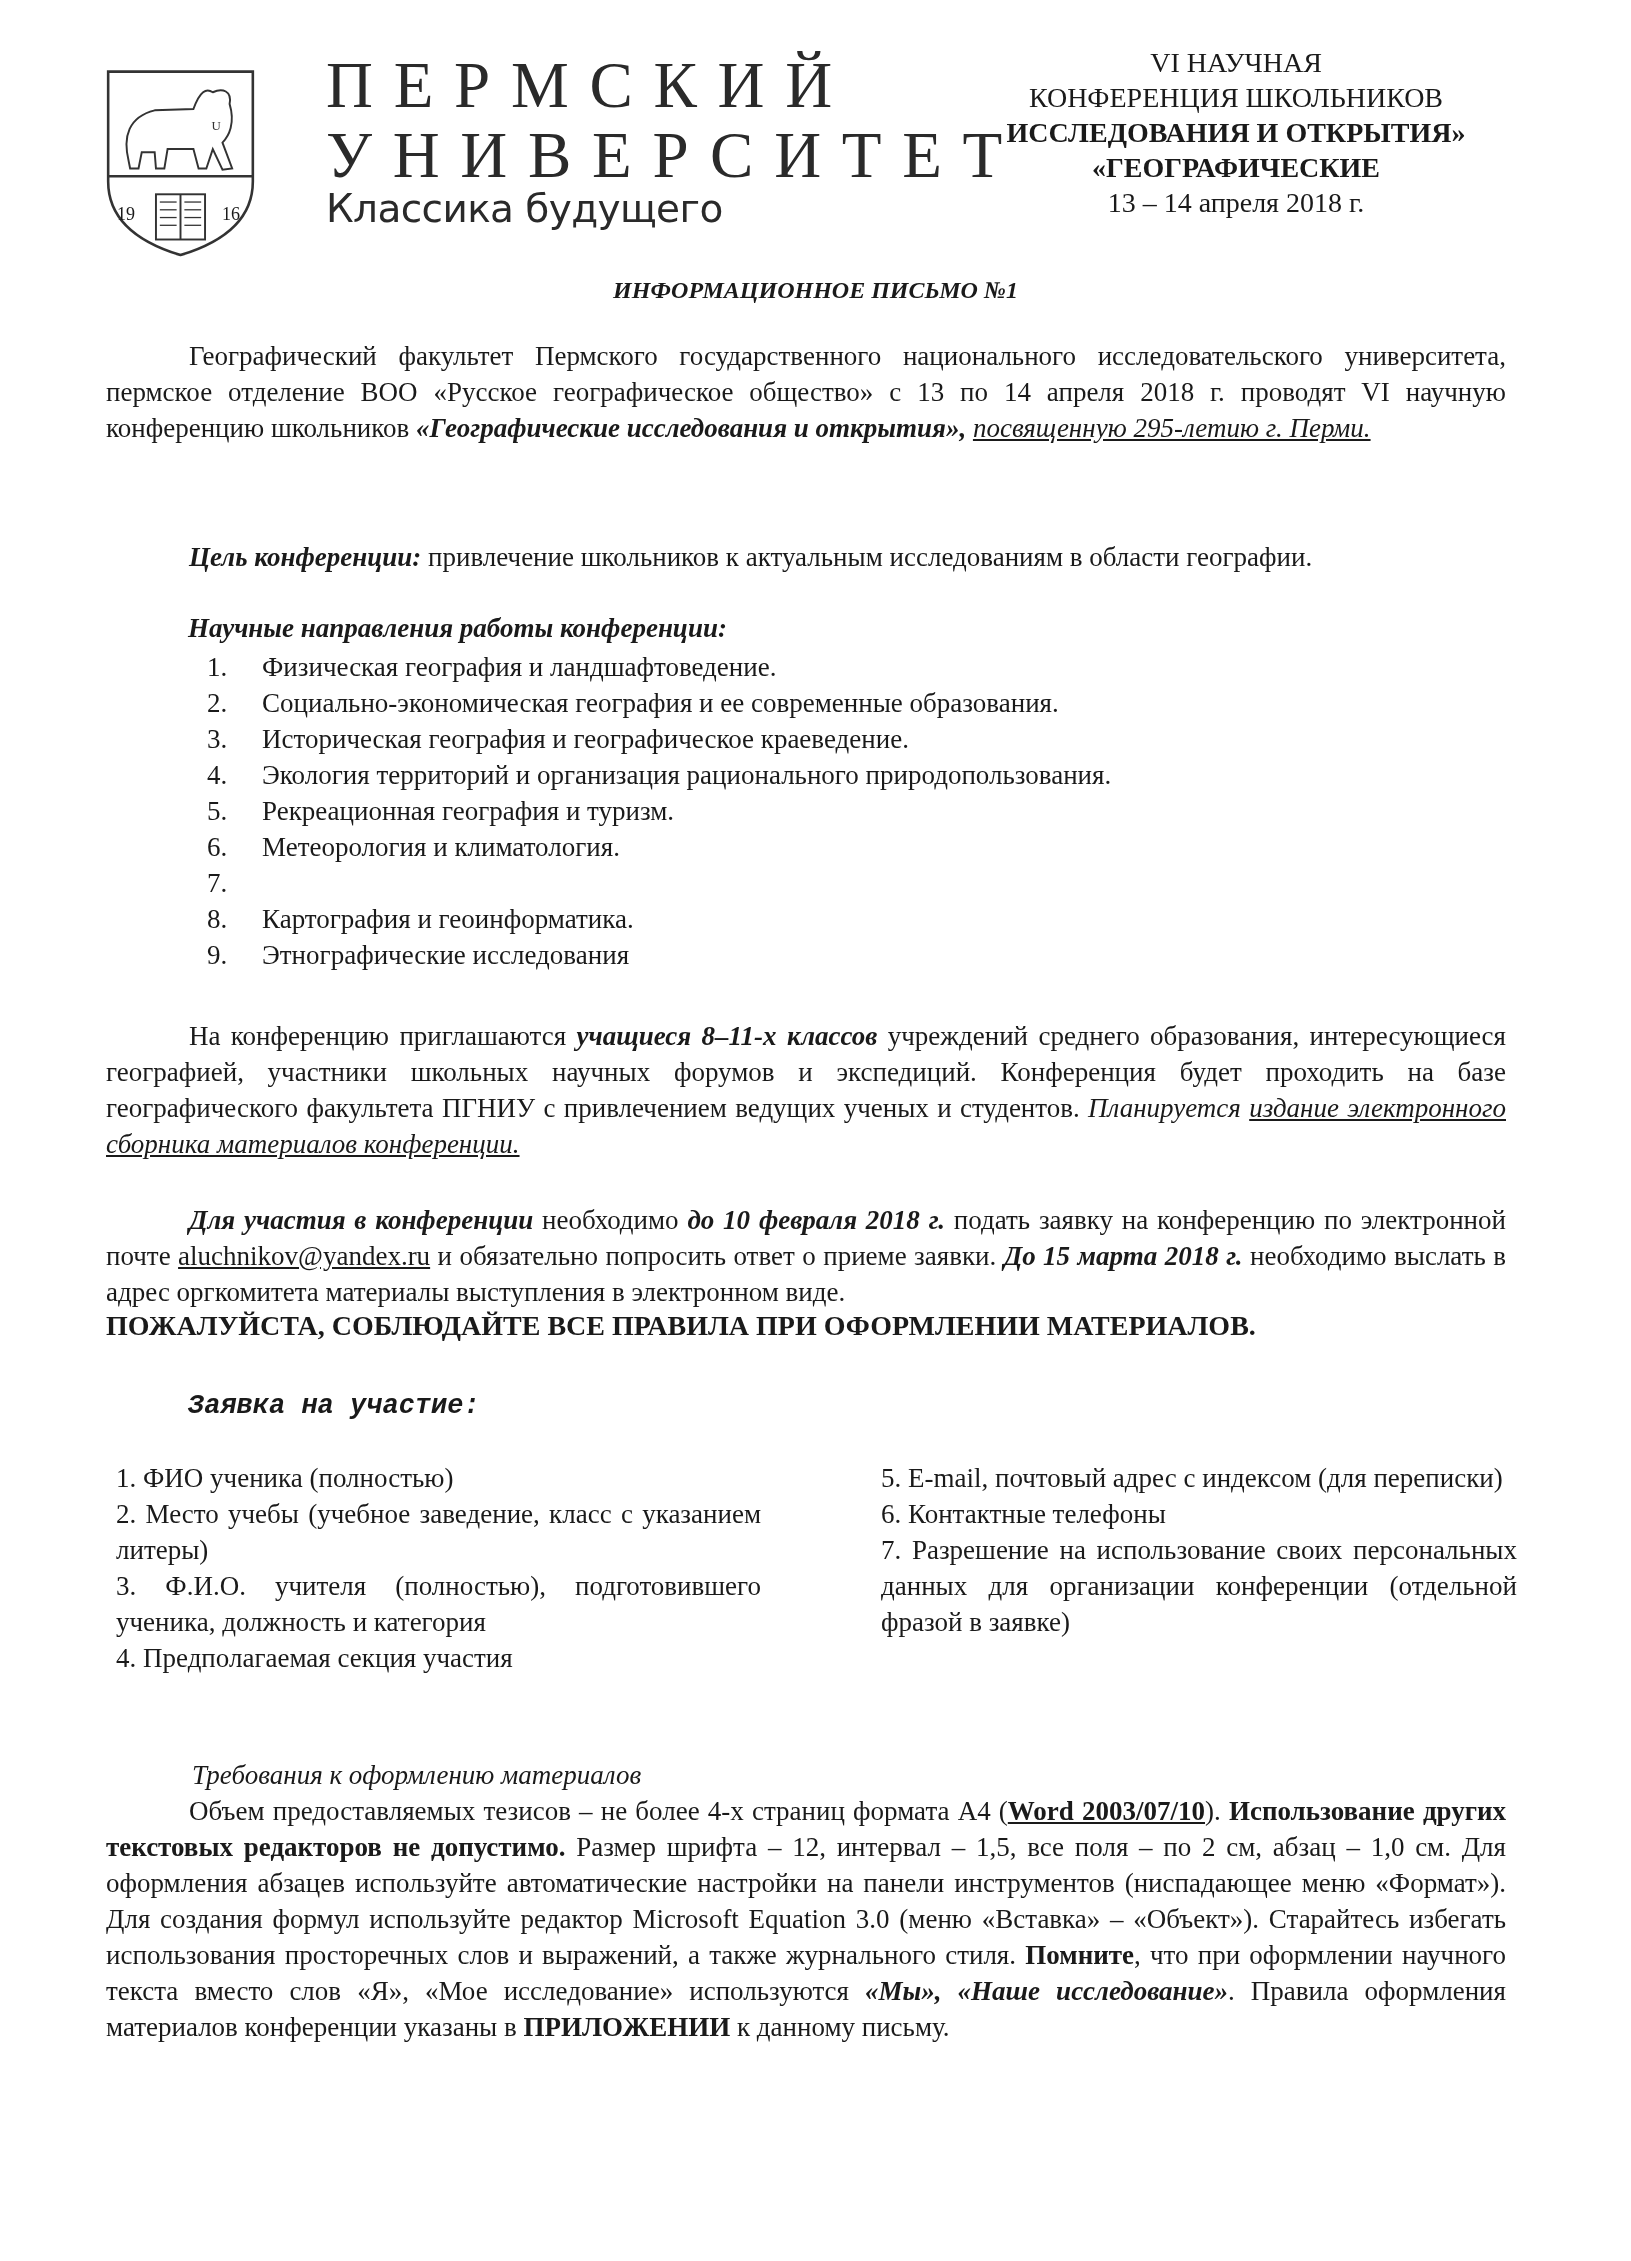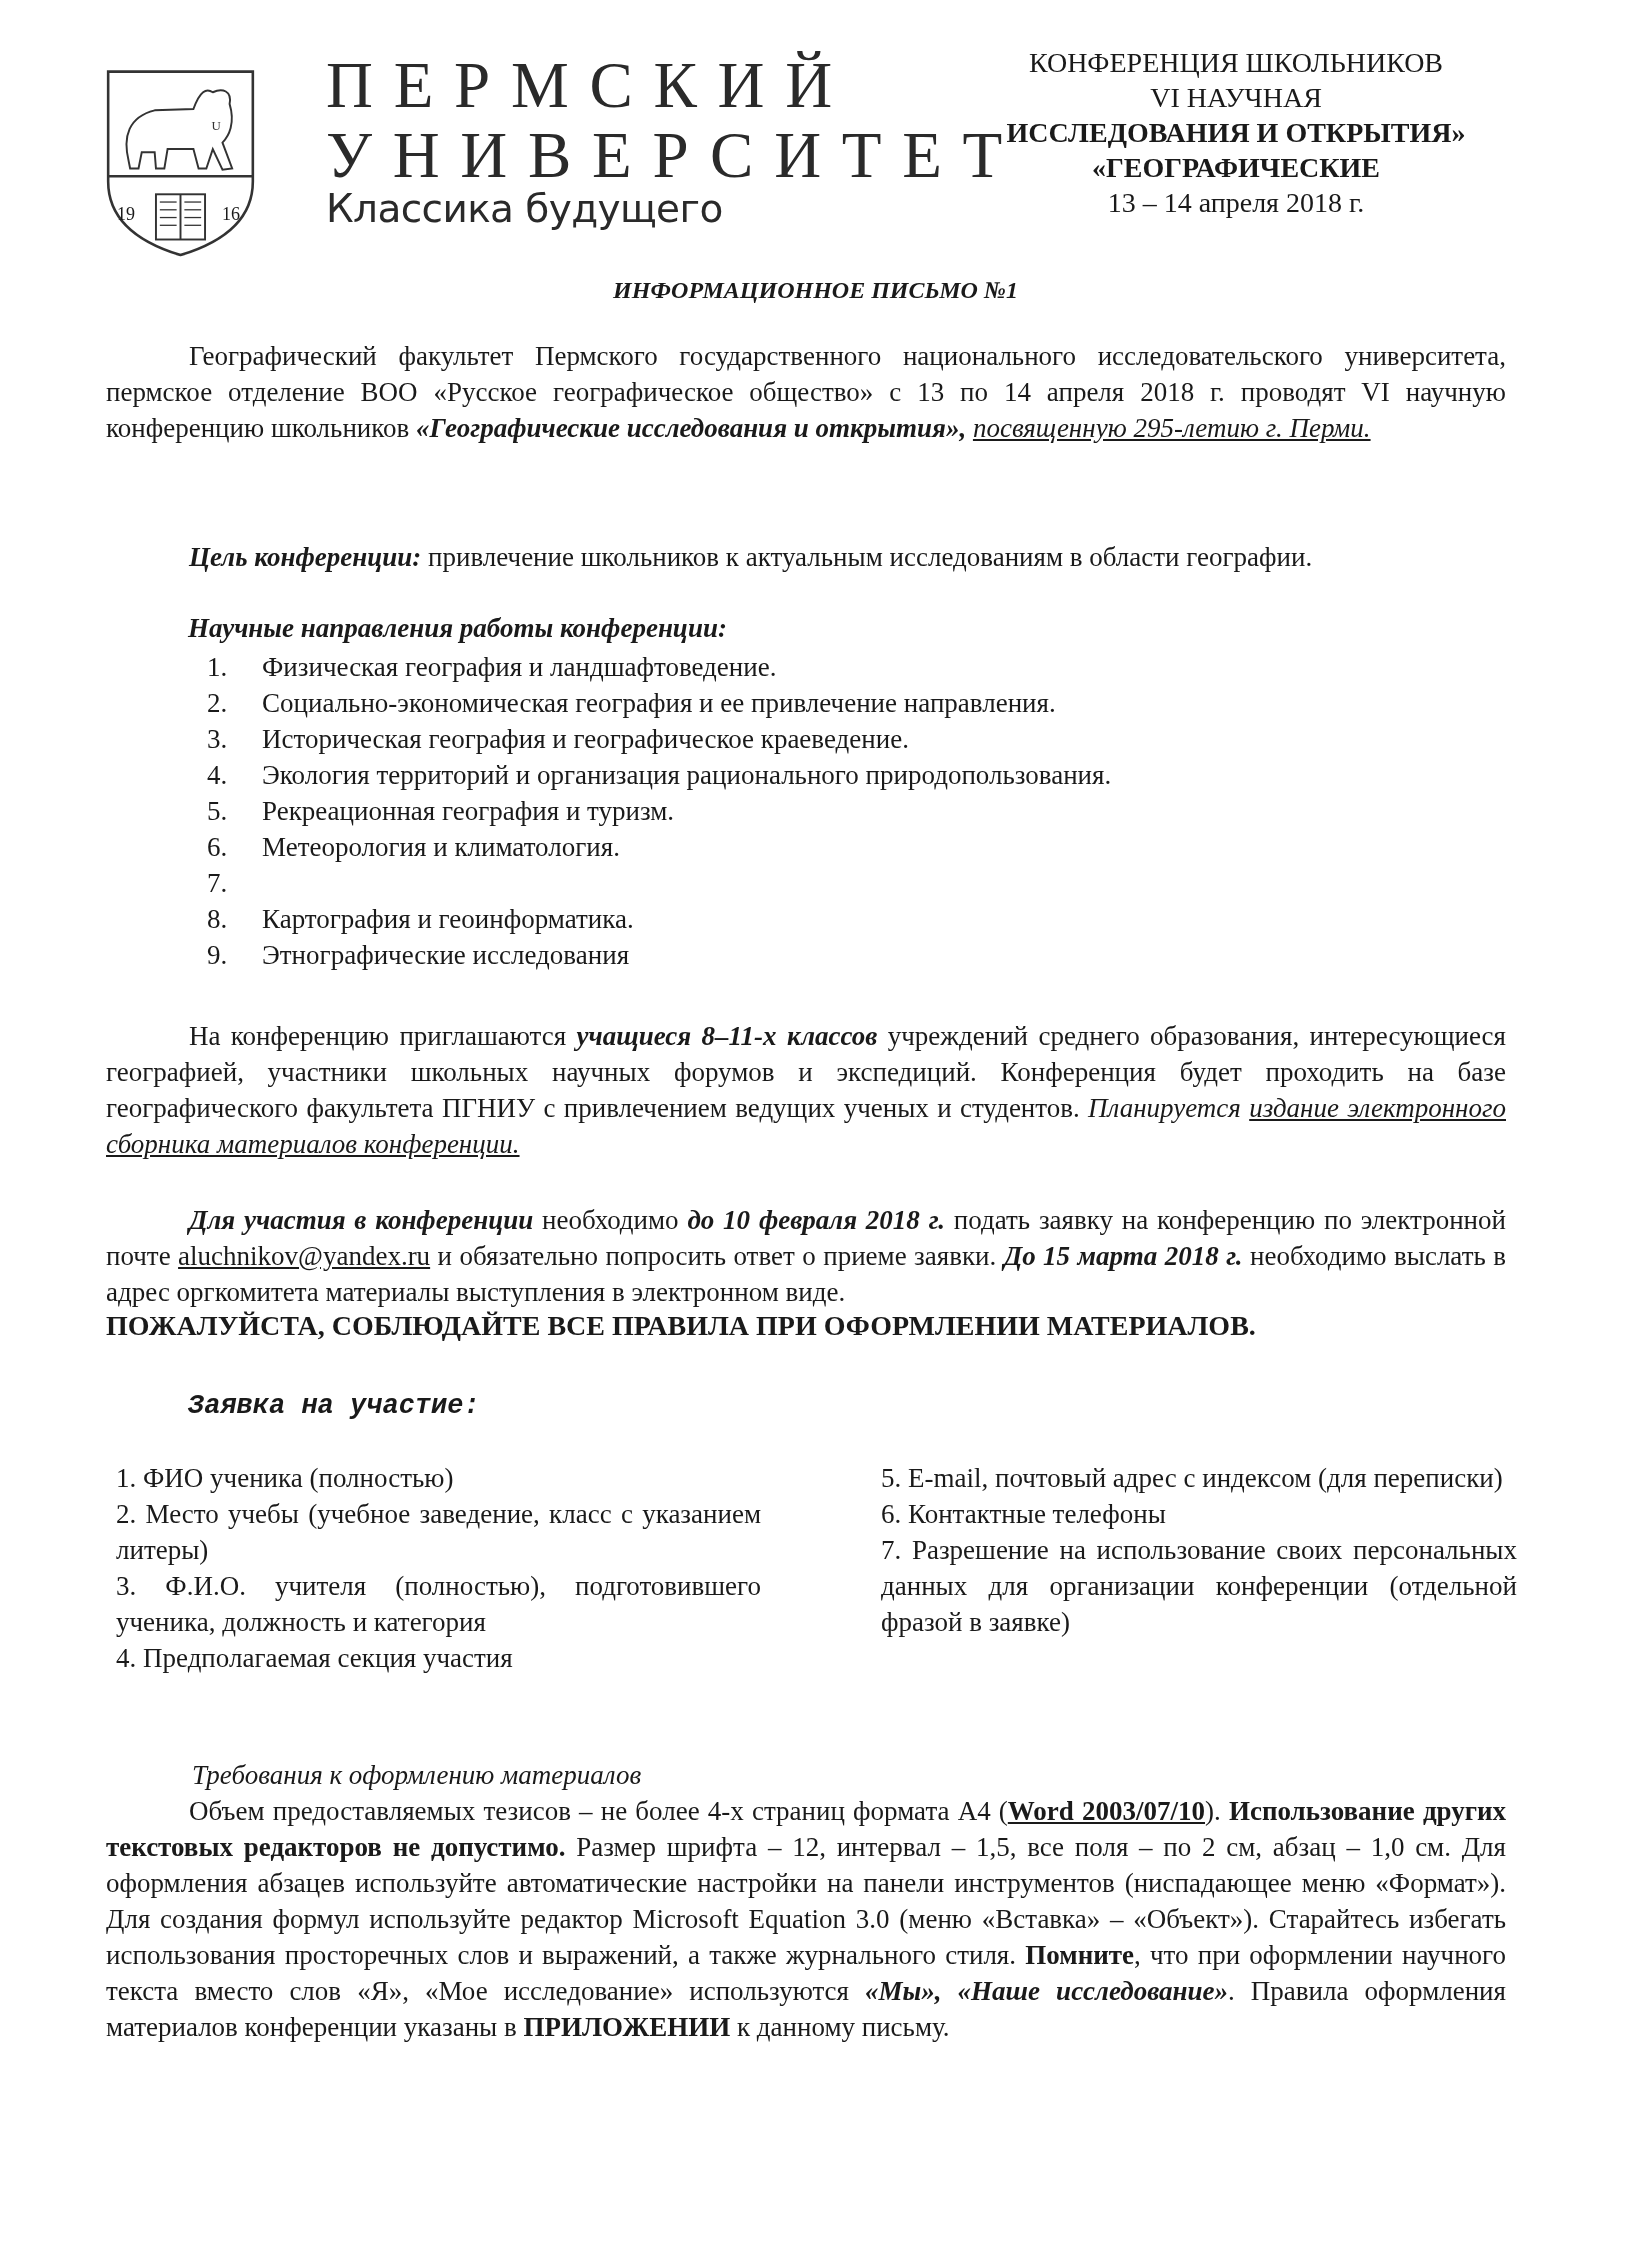--- a/index.html
+++ b/index.html
@@ -58,22 +58,22 @@
   <span class="abs" style="left:119px;top:139px;font-size:18px;">16</span>
 </div>
 
 <div class="abs uni-name">
   <div>ПЕРМСКИЙ</div>
   <div>УНИВЕРСИТЕТ</div>
 </div>
 <div class="abs motto">Классика будущего</div>
 
 <div class="abs conf">
+  <div>VI НАУЧНАЯ</div>
   <div>КОНФЕРЕНЦИЯ ШКОЛЬНИКОВ</div>
-  <div>VI НАУЧНАЯ</div>
   <div class="b">ИССЛЕДОВАНИЯ И ОТКРЫТИЯ»</div>
   <div class="b">«ГЕОГРАФИЧЕСКИЕ</div>
   <div>13 – 14 апреля 2018 г.</div>
 </div>
 
 <div class="abs title">ИНФОРМАЦИОННОЕ ПИСЬМО №1</div>
 
 <div class="abs p ind" style="top:338px;">
   <span>Географический факультет Пермского государственного национального исследовательского университета, пермское отделение ВОО «Русское географическое общество» с 13 по 14 апреля 2018 г. проводят VI научную конференцию школьников </span><span class="bi">«Географические исследования и открытия»,</span>
   <span class="i u">посвященную 295-летию г. Перми.</span>
@@ -84,21 +84,21 @@
 </div>
 
 <div class="abs sub" style="top:613px;">Научные направления работы конференции:</div>
 <div class="abs dirlist">
   <div class="row">
       <span class="num">1.</span>
       <span>Физическая география и ландшафтоведение.</span>
     </div>
   <div class="row">
       <span class="num">2.</span>
-      <span>Социально-экономическая география и ее привлечение направления.</span>
+      <span>Социально-экономическая география и ее современные образования.</span>
     </div>
   <div class="row">
       <span class="num">3.</span>
       <span>Историческая география и географическое краеведение.</span>
     </div>
   <div class="row">
       <span class="num">4.</span>
       <span>Экология территорий и организация рационального природопользования.</span>
     </div>
   <div class="row">

